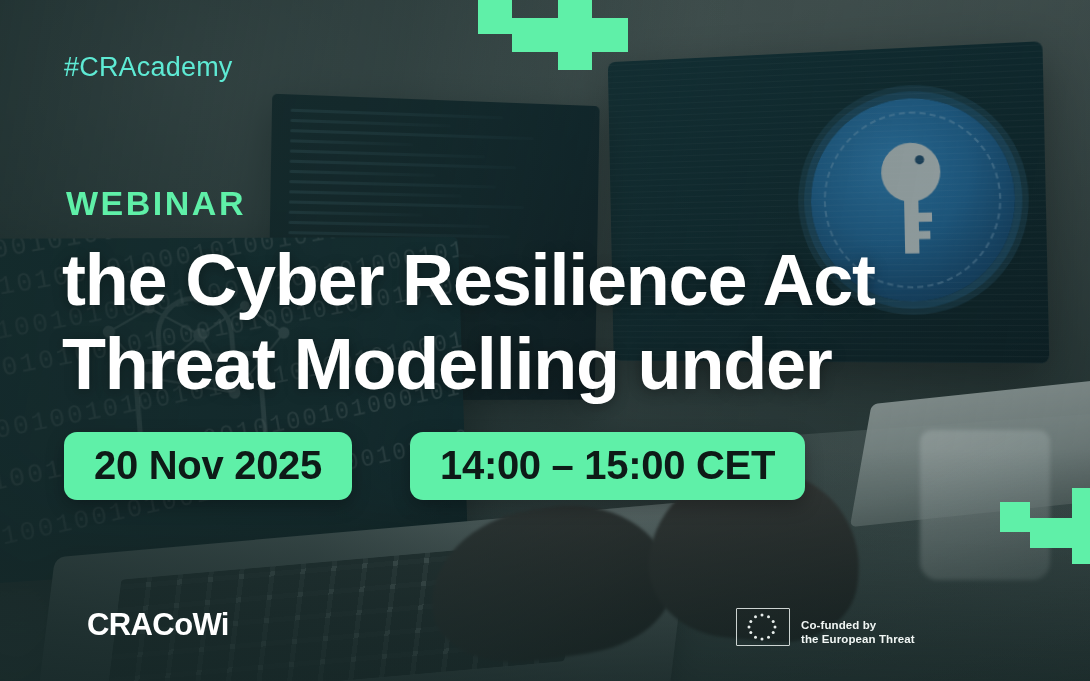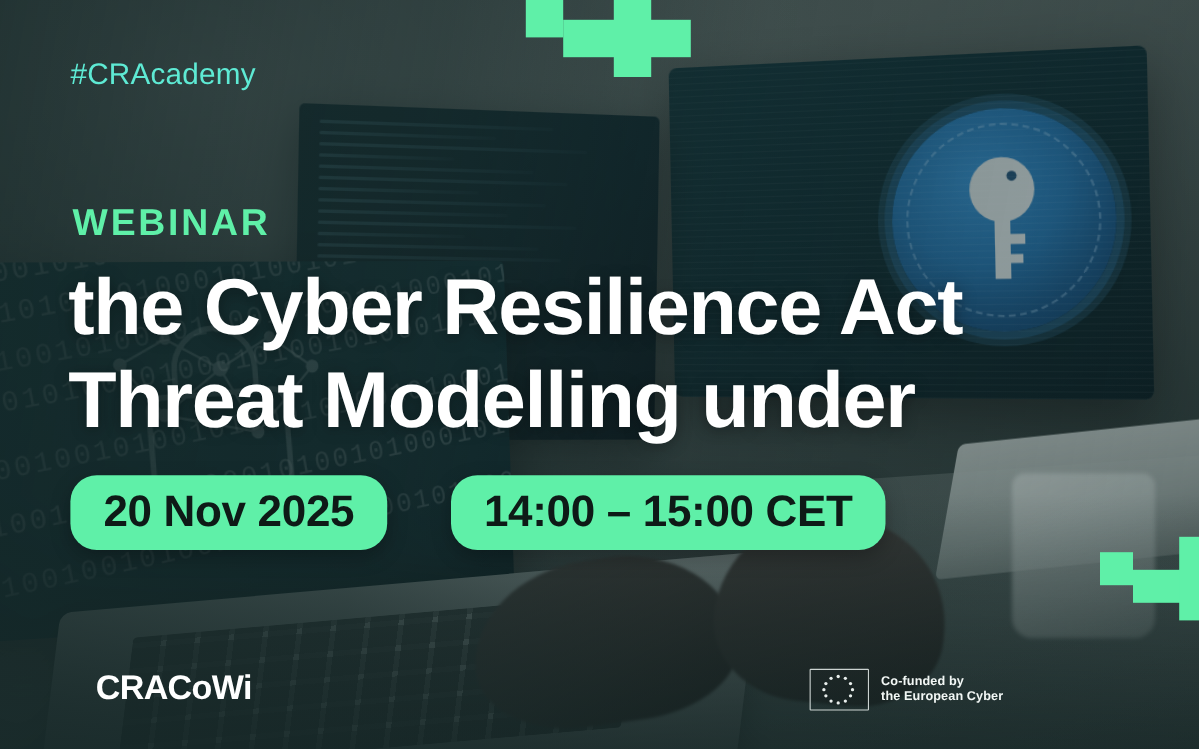--- a/index.html
+++ b/index.html
@@ -261,21 +261,21 @@
   .badges {
     position: absolute;
     left: 64px;
     top: 432px;
     display: flex;
     gap: 58px;
   }
   .badge {
     background: #5ff0a8;
     color: #0e1a17;
-    border-radius: 24px;
+    border-radius: 13px;
     font-size: 40px;
     font-weight: bold;
     padding: 13px 30px 15px 30px;
     letter-spacing: -0.3px;
     line-height: 1;
     box-shadow: 0 6px 18px rgba(0,0,0,.28);
   }
 
   .brand {
     position: absolute;
@@ -287,21 +287,21 @@
     letter-spacing: -0.6px;
     margin-left: 19px;
   }
 
   
   .eu-logo {
     position: absolute;
     left: 736px;
     top: 608px;
     display: flex;
-    align-items: center;
+    align-items: flex-end;
     gap: 11px;
   }
   .eu-flag {
     width: 52px;
     height: 36px;
     border: 1px solid rgba(235,242,240,.85);
     position: relative;
     border-radius: 1px;
   }
   .eu-text {
@@ -472,19 +472,19 @@
             <circle cx="18.5" cy="28.3" r="1.5"></circle>
             <circle cx="13.8" cy="23.6" r="1.5"></circle>
             <circle cx="12" cy="18" r="1.5"></circle>
             <circle cx="13.8" cy="12.4" r="1.5"></circle>
             <circle cx="18.5" cy="7.7" r="1.5"></circle>
           </g>
         </svg>
       </div>
       <div class="eu-text">
         <div>Co-funded by</div>
-        <div>the European Cyber</div>
+        <div>the European Threat</div>
       </div>
     </div>
 
 
   </div>
 </div>
 
 </body></html>

